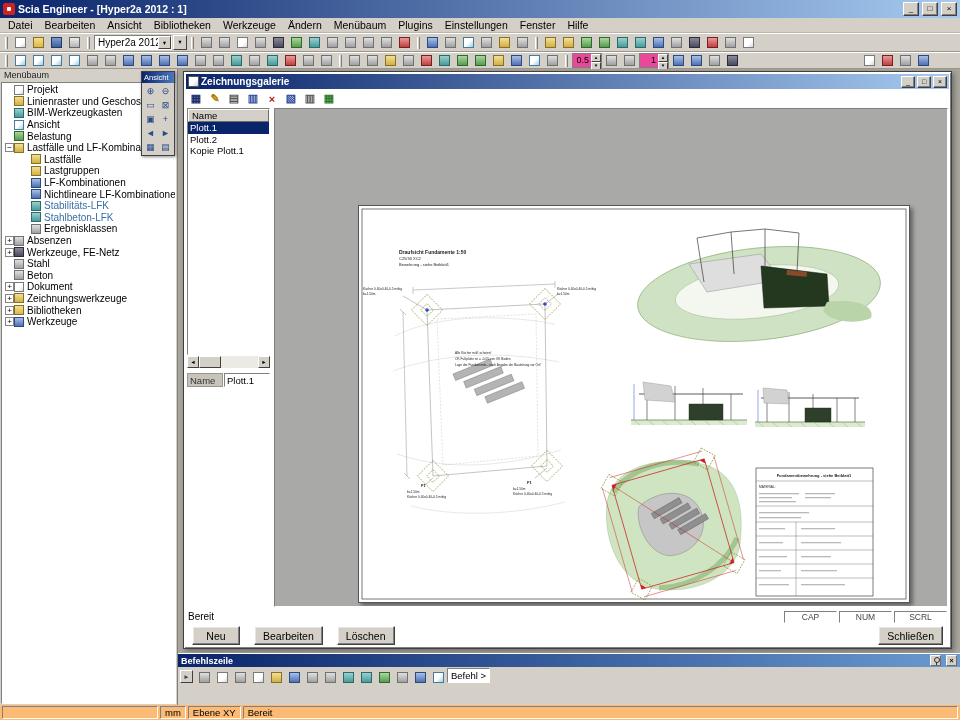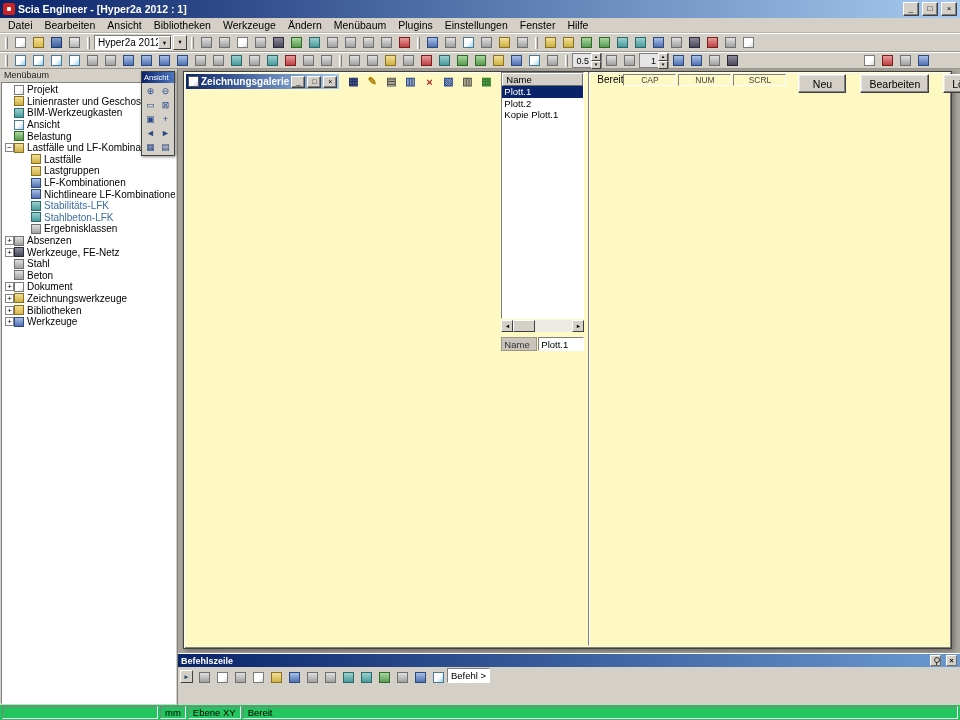--- a/index.html
+++ b/index.html
@@ -36,21 +36,21 @@
 .p-blue{background:linear-gradient(#a8c0e8,#5070b0);border:1px solid #2a4a80}
 .p-yellow{background:linear-gradient(#f0e098,#d0b040);border:1px solid #8a7020}
 .p-teal{background:linear-gradient(#9ad0d0,#4a9a9a);border:1px solid #2a6a6a}
 .p-gray{background:linear-gradient(#e0e0e0,#a0a0a0);border:1px solid #707070}
 .p-dark{background:linear-gradient(#8a8a9a,#4a4a5a);border:1px solid #2a2a3a}
 .p-cyanw{background:linear-gradient(135deg,#fff 50%,#9ad0e8);border:1px solid #4a7a9a}
 .combo{display:flex;width:78px;height:15px;background:#fff;border:1px solid;border-color:#808080 #fff #fff #808080;align-items:center;font-size:10px;flex:none}
 .combo-text{flex:1;padding-left:3px;white-space:nowrap;overflow:hidden}
 .combo-btn{width:13px;height:13px;background:#d4d0c8;border:1px solid;border-color:#fff #404040 #404040 #fff;font-size:5.5px;text-align:center;line-height:12px;flex:none}
 .ddbtn{width:14px;height:15px;background:#d4d0c8;border:1px solid;border-color:#fff #404040 #404040 #fff;font-size:5.5px;text-align:center;line-height:13px;flex:none}
-.spin{display:flex;align-items:center;height:15px;border:1px solid #808080;background:#e5e5e5;font-size:9px;flex:none}
+.spin{display:flex;align-items:flex-start;height:15px;border:1px solid #808080;background:#ec4899;font-size:9px;flex:none}
 .spin-val{width:18px;text-align:right;padding:1px 2px}
 .spin-btns{display:flex;flex-direction:column;width:10px}
 .spin-btns b{flex:1;font-weight:normal;font-size:4.5px;line-height:6px;text-align:center;background:#d4d0c8;border:1px solid;border-color:#fff #404040 #404040 #fff}
 .pushright{margin-left:auto;margin-right:26px}
 
 
 .main{flex:1;display:flex;min-height:0}
 .tree-panel{width:178px;flex:none;display:flex;flex-direction:column;background:#d4d0c8;border-right:1px solid #808080}
 .tree-header{height:13px;font-size:9px;padding:1px 4px;color:#222;flex:none}
 .tree{flex:1;background:#fff;border:1px solid;border-color:#808080 #fff #fff #808080;margin:0 1px 1px 1px;overflow:hidden;padding-top:1px}
@@ -58,21 +58,21 @@
 .titem.l1{padding-left:20px}
 .titem .tlabel{margin-left:3px}
 .titem.tblue .tlabel{color:#3a6ea5}
 .texp{width:9px;height:9px;border:1px solid #848484;background:#fff;font-size:8px;line-height:7px;text-align:center;flex:none}
 .texp:empty{border-color:transparent;background:transparent}
 
 .right-col{flex:1;display:flex;flex-direction:column;min-width:0}
 .mdi{flex:1;position:relative;background:#a8a59d;overflow:hidden}
 
 
-.galwin{position:absolute;left:5px;top:2px;width:769px;height:578px;background:#fef9c3;border:1px solid #404040;box-shadow:inset 1px 1px 0 #fff,inset -1px -1px 0 #808080,2px 2px 5px rgba(0,0,0,.35);display:flex;}
+.galwin{position:absolute;left:5px;top:2px;width:769px;height:578px;background:#ffffff;border:1px solid #404040;box-shadow:inset 1px 1px 0 #fff,inset -1px -1px 0 #808080,2px 2px 5px rgba(0,0,0,.35);display:flex;flex-direction:column}
 .gal-titlebar{height:15px;background:linear-gradient(90deg,#0a246a,#a6caf0);display:flex;align-items:center;padding:1px 2px;gap:2px;margin:2px 2px 0 2px;flex:none}
 .gal-ico{width:11px;height:11px;background:linear-gradient(135deg,#fff 55%,#cfcfcf);border:1px solid #555;flex:none}
 .gal-title{color:#fff;font-weight:bold;font-size:10px;flex:1;white-space:nowrap}
 .gal-toolbar{height:19px;display:flex;align-items:center;padding:1px 3px;gap:1px;flex:none}
 .gti{width:18px;height:16px;display:flex;align-items:center;justify-content:center;font-size:11px}
 .g-navy{color:#1a2a6a}.g-pen{color:#b08000}.g-red{color:#b02020}.g-blue{color:#2a4a9a}.g-green{color:#2a7a2a}.g-gray{color:#555}
 .gal-body{flex:1;display:flex;min-height:0}
 .gal-left{width:88px;flex:none;padding:0 2px 2px 3px;display:flex;flex-direction:column}
 .gal-list{height:247px;background:#fff;border:1px solid;border-color:#808080 #fff #fff #808080;display:flex;flex-direction:column;flex:none}
 .gal-list-header{height:13px;background:#d4d0c8;border:1px solid;border-color:#fff #6d6d6d #6d6d6d #fff;font-size:9.5px;padding:0 3px;flex:none}
@@ -102,21 +102,21 @@
 .pin::after{content:"";position:absolute;left:5px;top:6px;width:1px;height:3px;background:#333}
 .cmd-x{width:11px;height:11px;background:#d4d0c8;border:1px solid;border-color:#fff #6d6d6d #6d6d6d #fff;font-size:7px;line-height:9px;text-align:center;color:#000;flex:none}
 .cmd-body{flex:1;display:flex;padding:1px 2px;min-height:0}
 .cmd-grip{width:16px;flex:none;padding-top:2px}
 .cmd-arrow{display:block;width:13px;height:13px;background:#d4d0c8;border:1px solid;border-color:#fff #404040 #404040 #fff;font-size:6.5px;line-height:11px;text-align:center;color:#24466a}
 .cmd-right{flex:1;display:flex;flex-direction:row;min-width:0}
 .cmd-icons{display:flex;justify-content:flex-end;gap:1px;height:18px;align-items:center}
 .cmd-input{height:15px;background:#fff;border:1px solid;border-color:#808080 #fff #fff #808080;font-size:9.5px;padding:1px 3px}
 
 
-.statusbar{height:15px;flex:none;display:flex;gap:2px;padding:1px 2px;background:#22c55e}
+.statusbar{height:15px;flex:none;display:flex;gap:2px;padding:1px 2px;background:#fdba74}
 .seg{border:1px solid;border-color:#808080 #fff #fff #808080;font-size:9.5px;padding:0 4px;line-height:11px;white-space:nowrap}
 .seg-blank{width:156px}
 .seg-rest{flex:1}
 
 
 .palette{position:absolute;left:141px;top:71px;width:34px;background:#d4d0c8;border:1px solid #404040;box-shadow:1px 1px 3px rgba(0,0,0,.45);z-index:50}
 .pal-title{height:11px;background:linear-gradient(90deg,#0a246a,#4a78c0);color:#fff;font-size:7.5px;padding:0 2px;display:flex;align-items:center;white-space:nowrap}
 .pal-grid{display:flex;flex-wrap:wrap;padding:1px}
 .pti{width:15px;height:14px;font-size:9px;color:#2a4a8a;display:flex;align-items:center;justify-content:center}
 

